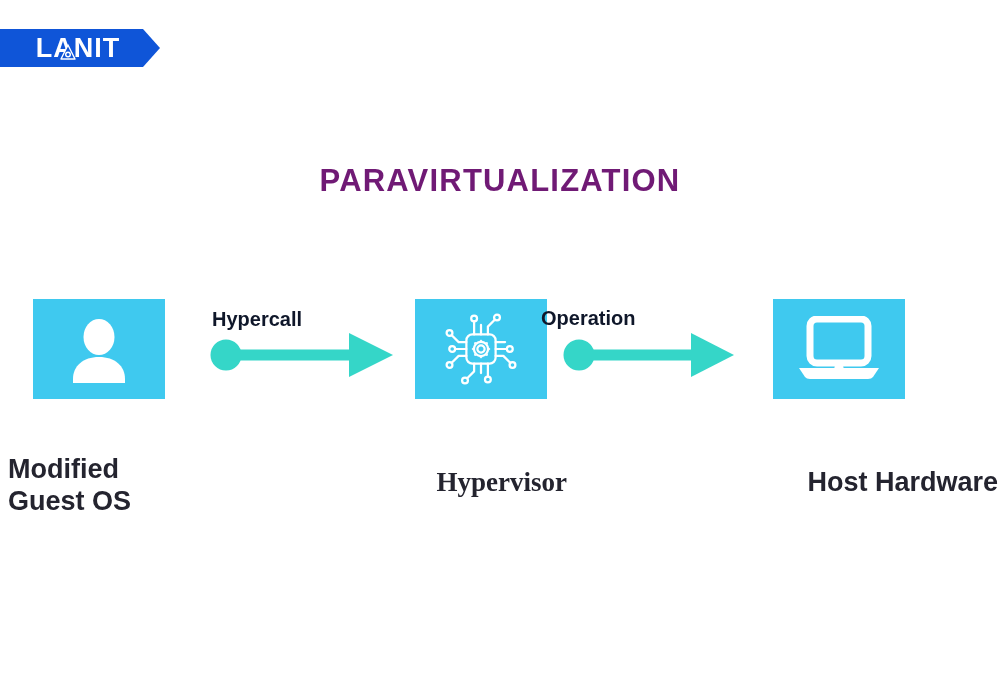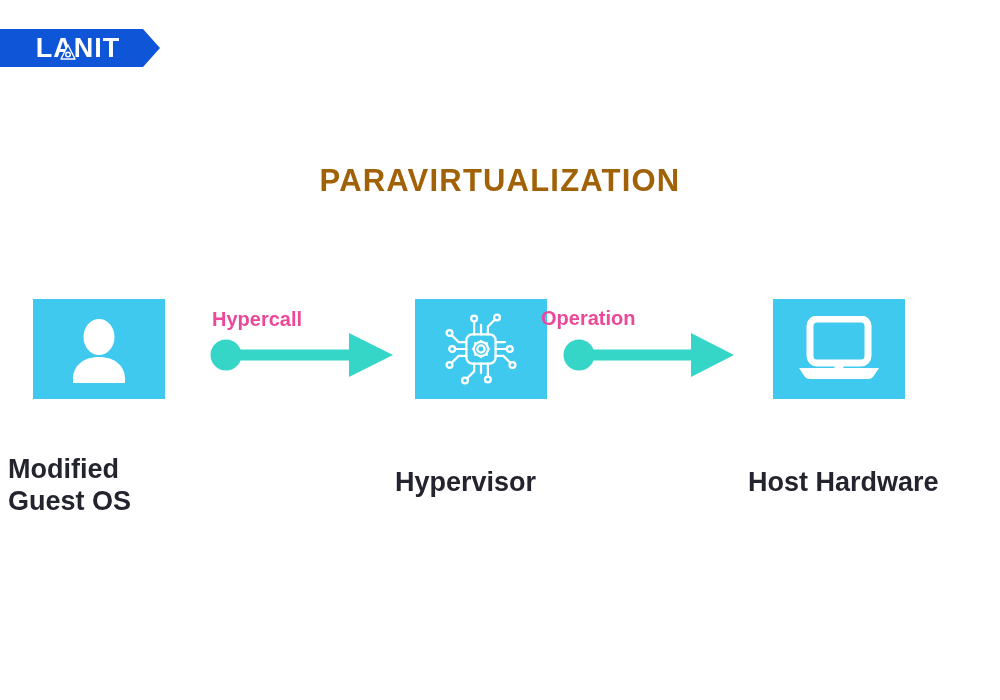--- a/index.html
+++ b/index.html
@@ -51,21 +51,21 @@
   
   .diagram-title {
     position: absolute;
     left: 0;
     right: 0;
     top: 163px;
     text-align: center;
     font-size: 31px;
     font-weight: bold;
     letter-spacing: 1.2px;
-    color: #a16207;
+    color: #701a75;
   }
 
   
   .stage {
     position: absolute;
     left: 0;
     top: 0;
     width: 1000px;
     height: 700px;
   }
@@ -88,40 +88,40 @@
     white-space: pre-line;
     margin-top: 24px;
   }
 
   
   #box-guest-os   { left: 33px;  top: 299px; width: 132px; height: 100px; }
   #label-guest-os { left: 8px;   top: 430px; text-align: left; }
 
   
   #box-hypervisor   { left: 415px; top: 299px; width: 132px; height: 100px; }
-  #label-hypervisor { left: 395px; top: 443px; width: 172px; text-align: left; }
+  #label-hypervisor { left: 395px; top: 443px; width: 172px; text-align: right; font-family: Liberation Serif, serif; }
 
   
   #box-host-hardware   { left: 773px; top: 299px; width: 132px; height: 100px; }
-  #label-host-hardware { left: 748px; top: 443px; width: 250px; text-align: left; }
+  #label-host-hardware { left: 748px; top: 443px; width: 250px; text-align: right; }
 
   
   .connector {
     position: absolute;
     height: 64px;
   }
   .connector svg { display: block; }
   #connector-hypercall  { left: 207px; top: 330px; width: 190px; }
   #connector-operation  { left: 560px; top: 330px; width: 177px; }
 
   .connector-label {
     position: absolute;
     font-size: 20px;
     font-weight: bold;
-    color: #ec4899;
+    color: #0f172a;
     white-space: nowrap;
   }
   #label-hypercall { left: 212px; top: 308px; }
   #label-operation { left: 541px; top: 307px; }
 </style>
 </head>
 <body>
 
 <div class="logo-banner">
   <span class="logo-wordmark">

